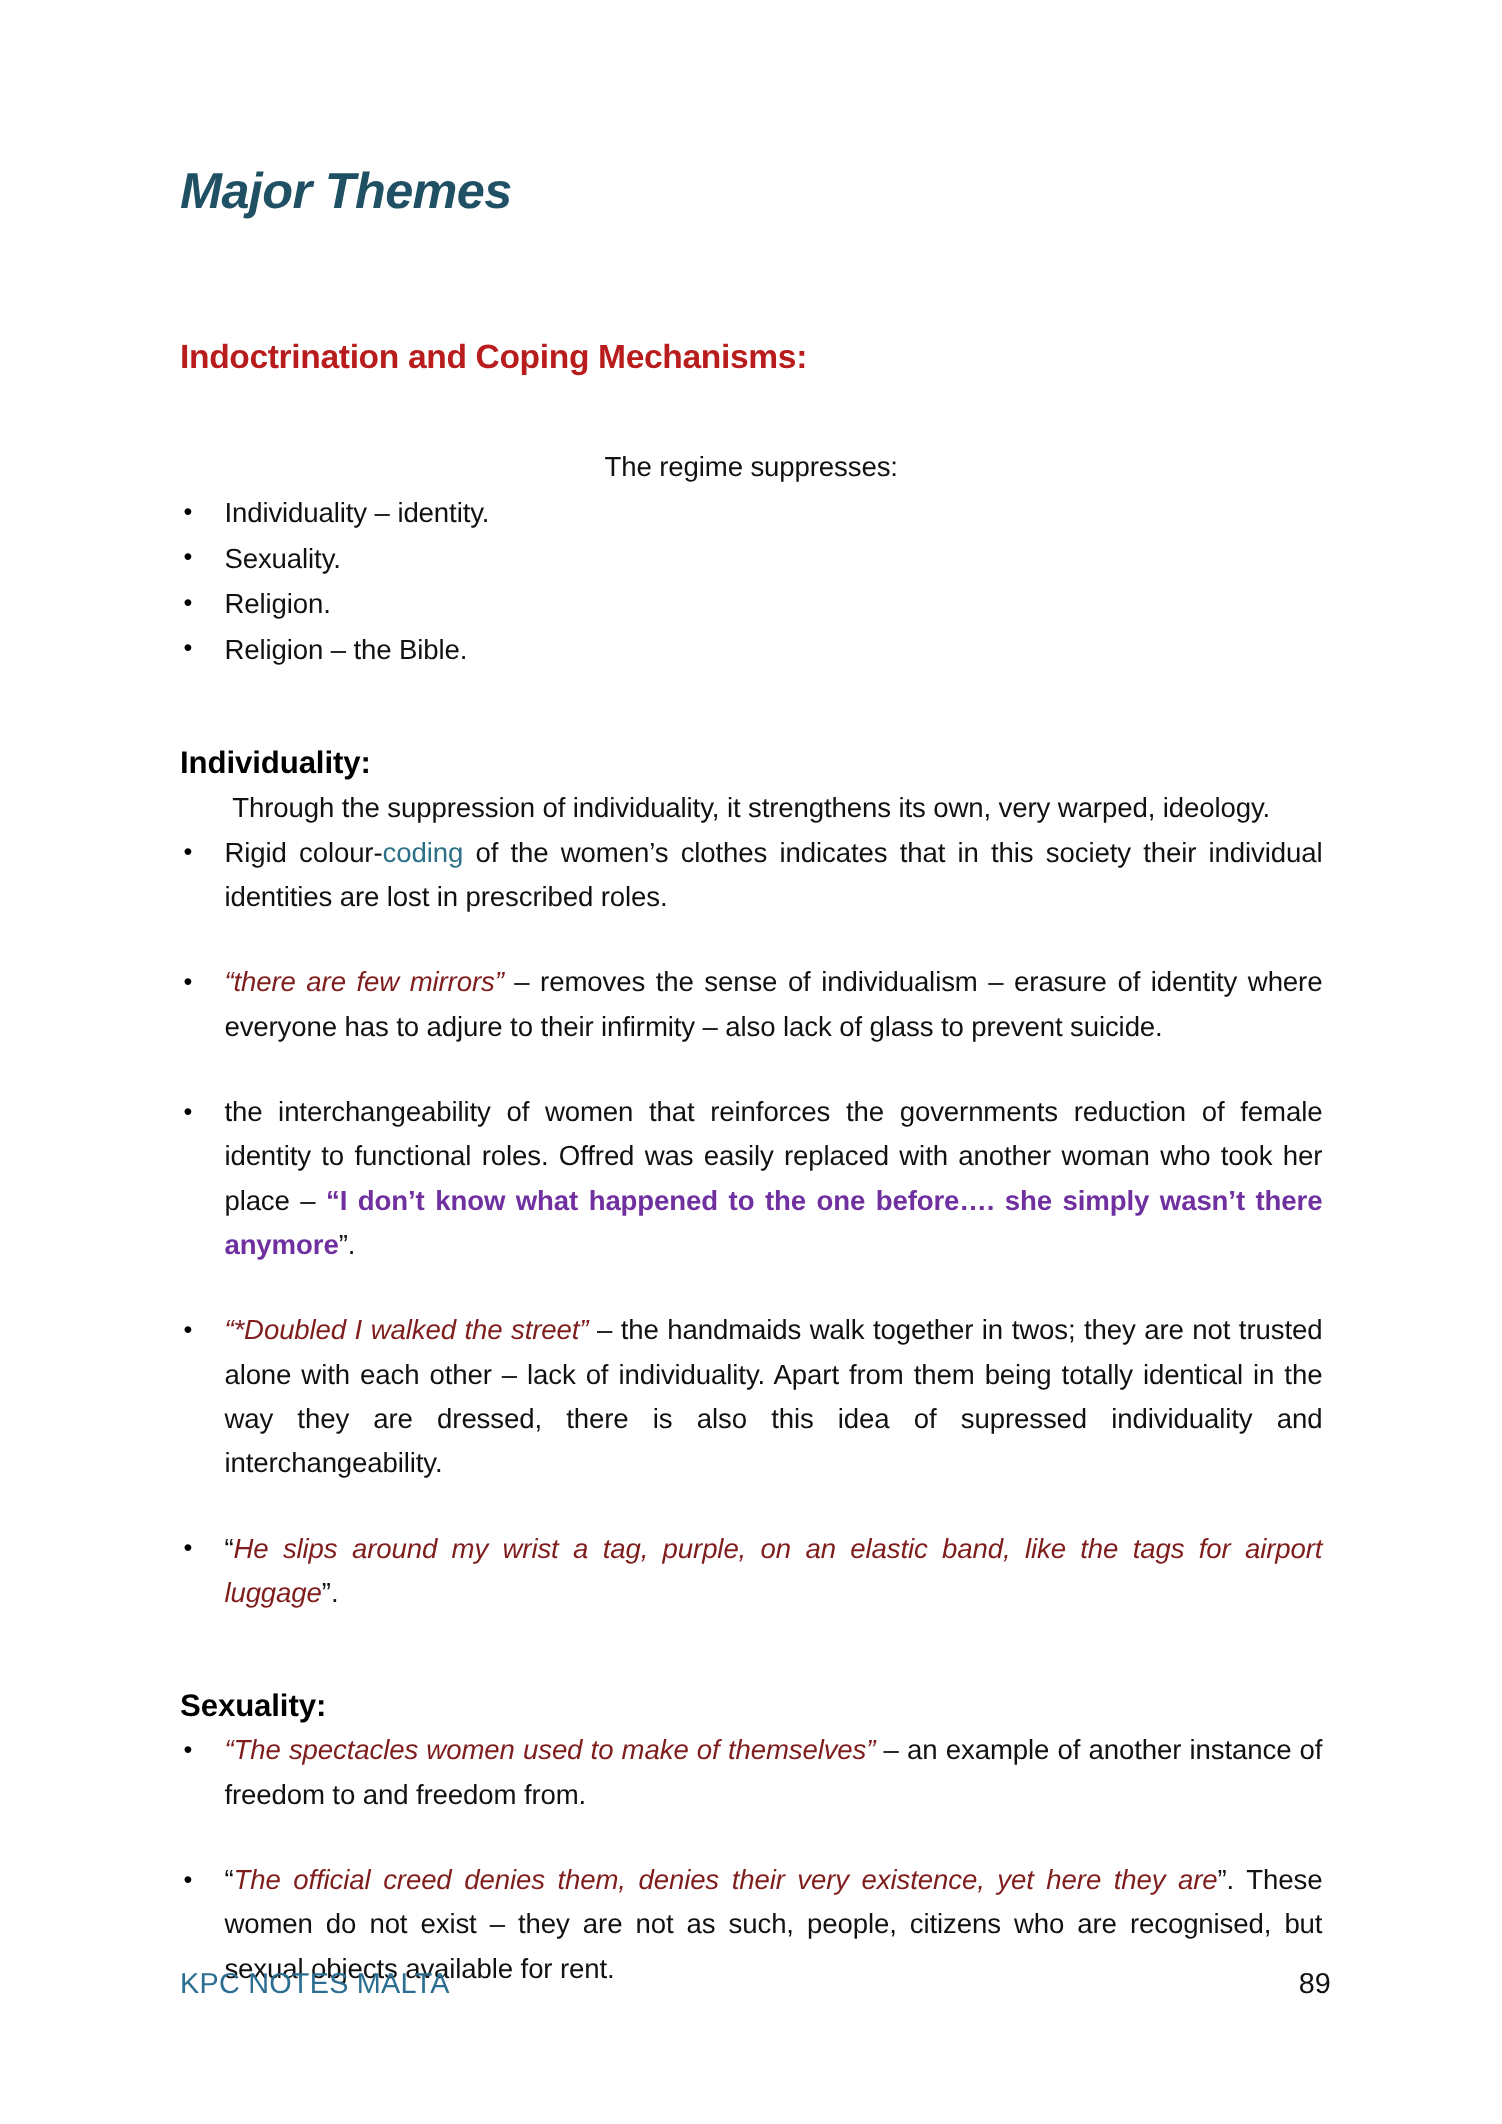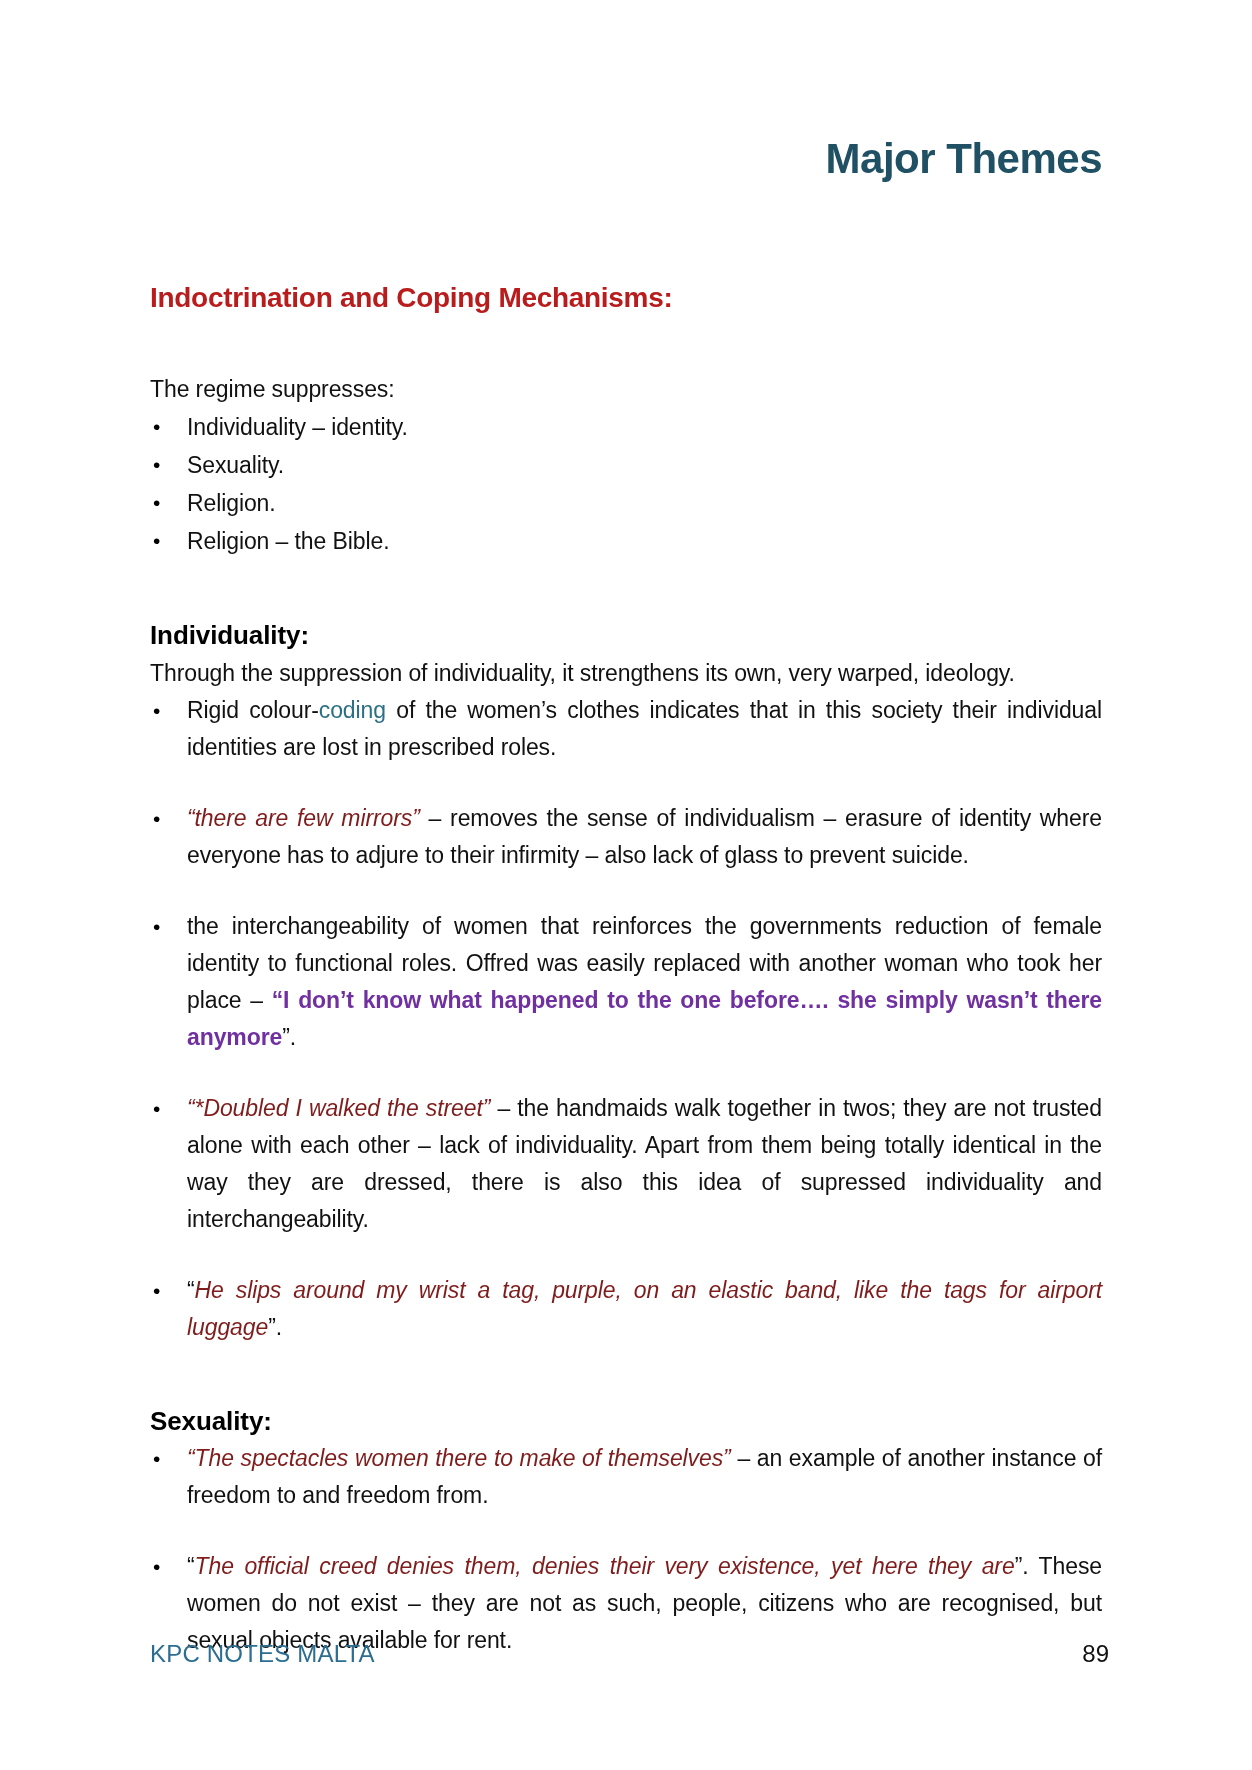--- a/index.html
+++ b/index.html
@@ -8,44 +8,45 @@
     width:1252px;height:1770px;
     background:#ffffff;
     font-family:"Liberation Sans","DejaVu Sans",sans-serif;
     color:#111111;
     overflow:hidden;
     box-sizing:border-box;
     padding:130px 150px 0 150px;
   }
   .title{
     margin:0;
-    text-align:right;
+    text-align:left;
     font-size:42px;
     font-weight:bold;
     letter-spacing:-0.5px;
     color:#1f5063;
     line-height:58px;
+    font-style:italic;
   }
   #doc-body{font-size:23px;line-height:37px;letter-spacing:-0.1px;}
   .h2{
     font-size:28px;
     font-weight:bold;
     color:#b91c1c;
     line-height:40px;
     margin:90px 0 52px 0;
     letter-spacing:-0.3px;
   }
   .h3{
     font-size:26px;
     font-weight:bold;
     color:#000000;
     line-height:38px;
     margin:56px 0 0 0;
   }
-  .p{margin:0;line-height:38px;}
+  .p{margin:0;line-height:38px;text-align:center;}
   .li{
     position:relative;
     margin:0;
     padding-left:37px;
     line-height:38px;
   }
   .li .dot{
     position:absolute;left:3px;top:0;
     font-size:21px;
     color:#000;
@@ -78,21 +79,21 @@
       <div class="li"><span class="dot">•</span><span>Religion.</span></div>
       <div class="li"><span class="dot">•</span><span>Religion – the Bible.</span></div>
       <div class="h3"><span>Individuality:</span></div>
       <div class="p"><span>Through the suppression of individuality, it strengthens its own, very warped, ideology.</span></div>
       <div class="li j"><span class="dot">•</span><span>Rigid colour-</span><span class="run-teal">coding</span><span> of the women’s clothes indicates that in this society their individual identities are lost in prescribed roles.</span></div>
       <div class="li j gap"><span class="dot">•</span><span class="run-pbi">“there are few mirrors”</span><span> – removes the sense of individualism – erasure of identity where everyone has to adjure to their infirmity – also lack of glass to prevent suicide.</span></div>
       <div class="li j gap"><span class="dot">•</span><span>the interchangeability of women that reinforces the governments reduction of female identity to functional roles. Offred was easily replaced with another woman who took her place – </span><span class="run-pb">“I don’t know what happened to the one before…. she simply wasn’t there anymore</span><span>”.</span></div>
       <div class="li j gap"><span class="dot">•</span><span class="run-pbi">“*Doubled I walked the street”</span><span> – the handmaids walk together in twos; they are not trusted alone with each other – lack of individuality. Apart from them being totally identical in the way they are dressed, there is also this idea of supressed individuality and interchangeability.</span></div>
       <div class="li j gap"><span class="dot">•</span><span>“</span><span class="run-pbi">He slips around my wrist a tag, purple, on an elastic band, like the tags for airport luggage</span><span>”.</span></div>
       <div class="h3"><span>Sexuality:</span></div>
-      <div class="li j"><span class="dot">•</span><span class="run-pbi">“The spectacles women there to make of themselves”</span><span> – an example of another instance of freedom to and freedom from.</span></div>
+      <div class="li j"><span class="dot">•</span><span class="run-pbi">“The spectacles women used to make of themselves”</span><span> – an example of another instance of freedom to and freedom from.</span></div>
       <div class="li j gap"><span class="dot">•</span><span>“</span><span class="run-pbi">The official creed denies them, denies their very existence, yet here they are</span><span>”. </span><span>These women do not exist – they are not as such, people, citizens who are recognised, but sexual objects available for rent.</span></div>
     </div>
 
   <div class="footer">
     <span class="brand">KPC NOTES MALTA</span>
     <span class="pagenum">89</span>
   </div>
 </div>
 
 </body></html>

